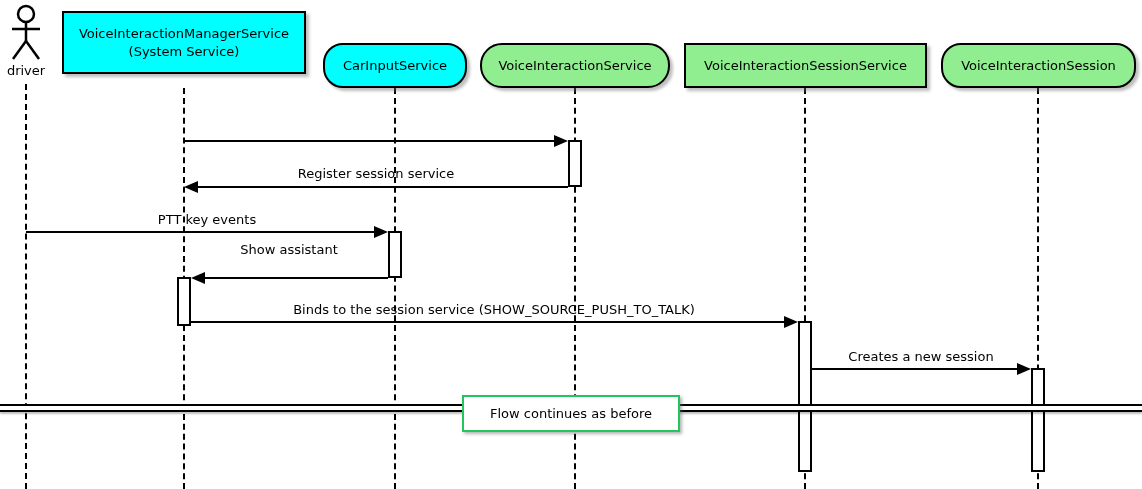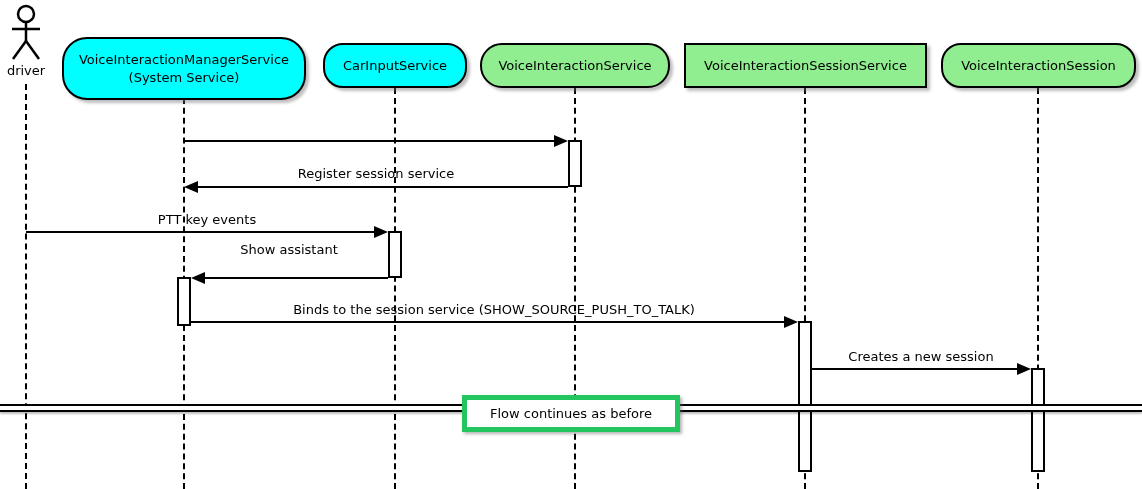--- a/index.html
+++ b/index.html
@@ -81,21 +81,21 @@
     background: #fff;
     box-shadow: 0 2px 2px rgba(0,0,0,0.25);
     z-index: 3;
   }
   .divider-label {
     position: absolute;
     left: 462px; top: 395px;
     width: 218px; height: 37px;
     box-sizing: border-box;
     background: #fff;
-    border: 5px solid #22c55e;
+    border: 2px solid #22c55e;
     display: flex;
     align-items: center;
     justify-content: center;
     font-size: 13px;
     box-shadow: 2px 2px 3px rgba(110,110,110,0.5);
     z-index: 5;
   }
   .actor-label {
     position: absolute;
     left: -24px; top: 63px;
@@ -122,21 +122,21 @@
   </div>
   <div class="actor-label">driver</div>
 
   <div class="lifeline" style="left:25px;  top:84px; height:405px;"></div>
   <div class="lifeline" style="left:183px; top:88px; height:401px;"></div>
   <div class="lifeline" style="left:394px; top:88px; height:401px;"></div>
   <div class="lifeline" style="left:574px; top:88px; height:401px;"></div>
   <div class="lifeline" style="left:804px; top:88px; height:401px;"></div>
   <div class="lifeline" style="left:1037px;top:88px; height:401px;"></div>
 
-  <div class="participant" style="left: 62px; top: 37px; width: 244px; height: 63px; background: rgb(0, 255, 255); border-radius: 25px;">
+  <div class="participant" style="left: 62px; top: 11px; width: 244px; height: 63px; background: rgb(0, 255, 255);">
     <div>VoiceInteractionManagerService</div>
     <div>(System Service)</div>
   </div>
   <div class="participant" style="left: 323px; top: 43px; width: 144px; height: 45px; background: rgb(0, 255, 255); border-radius: 20px;">
     <div>CarInputService</div>
   </div>
   <div class="participant" style="left: 480px; top: 43px; width: 190px; height: 45px; background: rgb(144, 238, 144); border-radius: 22px;">
     <div>VoiceInteractionService</div>
   </div>
   <div class="participant" style="left: 684px; top: 43px; width: 243px; height: 45px; background: rgb(144, 238, 144);">

